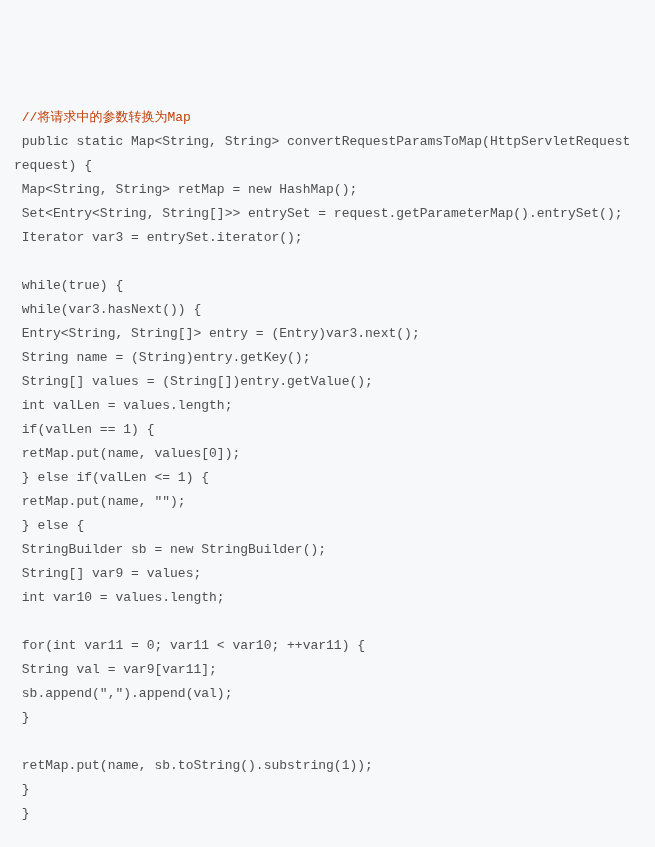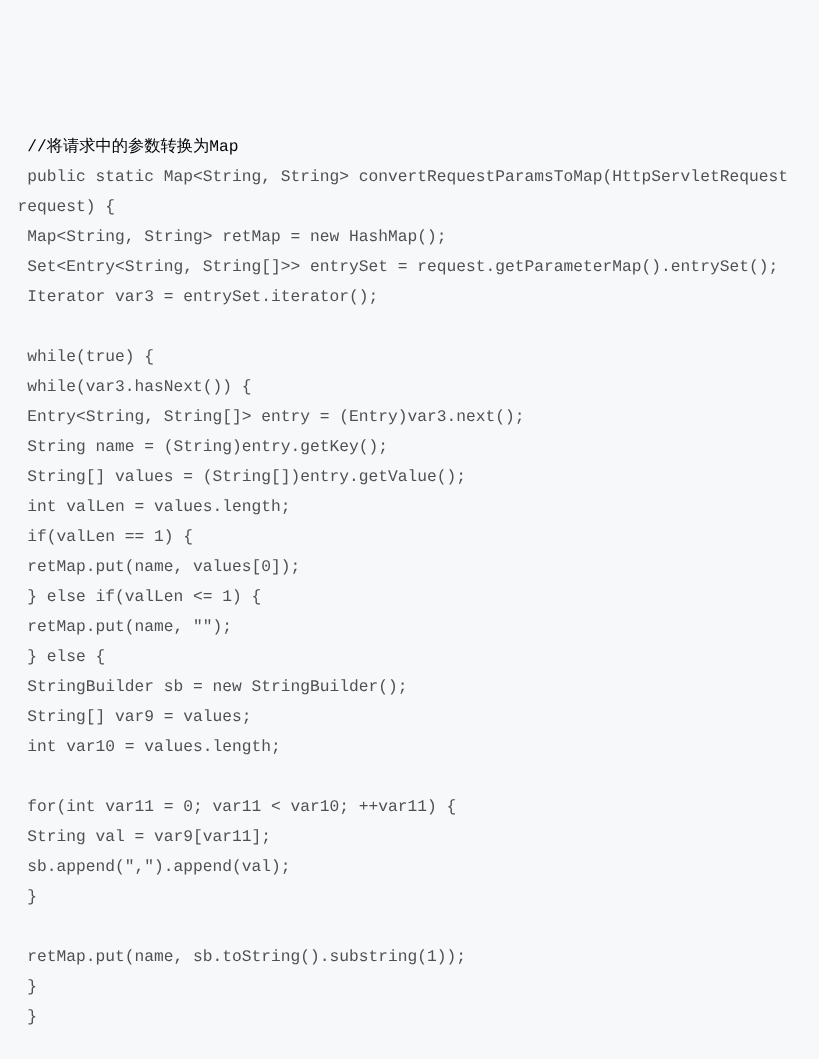--- a/index.html
+++ b/index.html
@@ -9,21 +9,21 @@
     font-size: 13px;
     line-height: 24px;
     color: #505050;
     padding: 10px 14px;
     width: 655px;
     white-space: pre-wrap;
     word-wrap: break-word;
   }
   .code-block { display: block; }
   .code-line { display: block; }
-  .comment { color: #000000; }
+  .comment { color: #c2410c; }
 </style>
 </head>
 <body>
 
 
 
 <div class="code-block" id="code-root"><span class="code-line comment"> //将请求中的参数转换为Map</span><span class="code-line"> public static Map&lt;String, String&gt; convertRequestParamsToMap(HttpServletRequest request) {</span><span class="code-line"> Map&lt;String, String&gt; retMap = new HashMap();</span><span class="code-line"> Set&lt;Entry&lt;String, String[]&gt;&gt; entrySet = request.getParameterMap().entrySet();</span><span class="code-line"> Iterator var3 = entrySet.iterator();</span><span class="code-line">&nbsp;</span><span class="code-line"> while(true) {</span><span class="code-line"> while(var3.hasNext()) {</span><span class="code-line"> Entry&lt;String, String[]&gt; entry = (Entry)var3.next();</span><span class="code-line"> String name = (String)entry.getKey();</span><span class="code-line"> String[] values = (String[])entry.getValue();</span><span class="code-line"> int valLen = values.length;</span><span class="code-line"> if(valLen == 1) {</span><span class="code-line"> retMap.put(name, values[0]);</span><span class="code-line"> } else if(valLen &lt;= 1) {</span><span class="code-line"> retMap.put(name, "");</span><span class="code-line"> } else {</span><span class="code-line"> StringBuilder sb = new StringBuilder();</span><span class="code-line"> String[] var9 = values;</span><span class="code-line"> int var10 = values.length;</span><span class="code-line">&nbsp;</span><span class="code-line"> for(int var11 = 0; var11 &lt; var10; ++var11) {</span><span class="code-line"> String val = var9[var11];</span><span class="code-line"> sb.append(",").append(val);</span><span class="code-line"> }</span><span class="code-line">&nbsp;</span><span class="code-line"> retMap.put(name, sb.toString().substring(1));</span><span class="code-line"> }</span><span class="code-line"> }</span><span class="code-line">&nbsp;</span></div>
 
 
 

